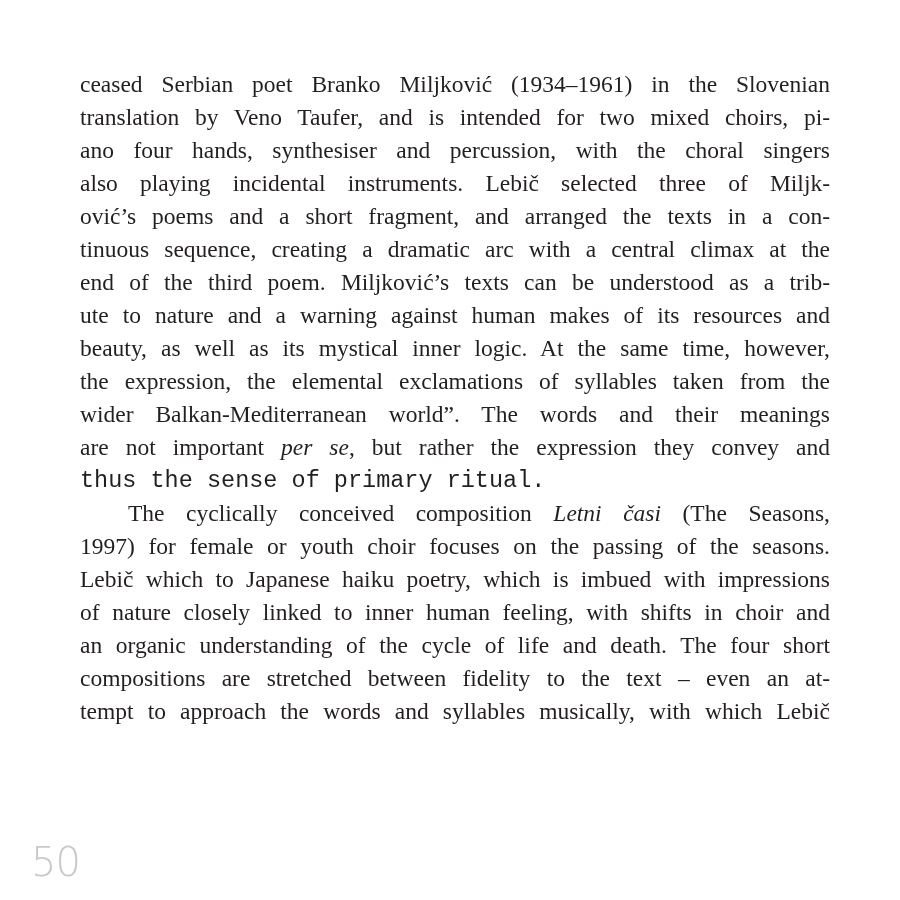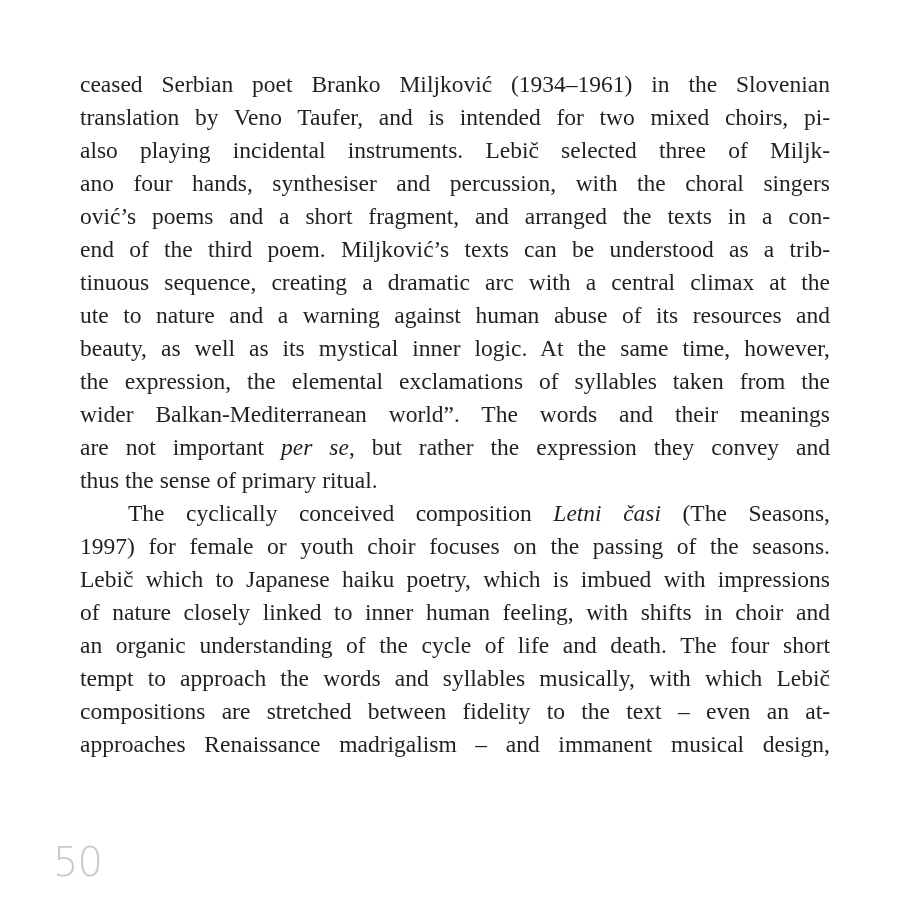--- a/index.html
+++ b/index.html
@@ -31,60 +31,59 @@
     }
     .line {
       display: block;
       white-space: nowrap;
       text-align: justify;
       text-align-last: justify;
       height: 33px;
     }
     .line.last {
       text-align-last: left;
+      font-family: Liberation Mono, monospace;
     }
     .line.indent {
       padding-left: 48px;
     }
     .line i {
     }
     .page-number {
       position: absolute;
       left: 27px;
       top: 838px;
       font-family: "DejaVu Sans", "Liberation Sans", sans-serif;
       font-weight: 200;
       font-size: 40px;
       line-height: 48px;
       color: #c9c9c9;
       letter-spacing: -1px;
-      margin-left: 22px;
     }
   </style>
 </head>
 <body>
 
 <div class="page">
   <div class="text-block" id="text-block">
       <span class="line"><span>ceased Serbian poet Branko Miljković (1934–1961) in the Slovenian</span></span>
       <span class="line"><span>translation by Veno Taufer, and is intended for two mixed choirs, pi-</span></span>
+      <span class="line"><span>ano four hands, synthesiser and percussion, with the choral singers</span></span>
       <span class="line"><span>also playing incidental instruments. Lebič selected three of Miljk-</span></span>
-      <span class="line"><span>ano four hands, synthesiser and percussion, with the choral singers</span></span>
       <span class="line"><span>ović’s poems and a short fragment, and arranged the texts in a con-</span></span>
+      <span class="line"><span>tinuous sequence, creating a dramatic arc with a central climax at the</span></span>
       <span class="line"><span>end of the third poem. Miljković’s texts can be understood as a trib-</span></span>
-      <span class="line"><span>tinuous sequence, creating a dramatic arc with a central climax at the</span></span>
-      <span class="line"><span>ute to nature and a warning against human abuse of its resources and</span></span>
+      <span class="line"><span>ute to nature and a warning against human makes of its resources and</span></span>
       <span class="line"><span>beauty, as well as its mystical inner logic. At the same time, however,</span></span>
       <span class="line"><span>the expression, the elemental exclamations of syllables taken from the</span></span>
       <span class="line"><span>wider Balkan-Mediterranean world”. The words and their meanings</span></span>
       <span class="line"><span>are not important </span><i>per se</i><span>, but rather the expression they convey and</span></span>
       <span class="line last"><span>thus the sense of primary ritual.</span></span>
       <span class="line indent"><span>The cyclically conceived composition </span><i>Letni časi</i><span> (The Seasons,</span></span>
       <span class="line"><span>1997) for female or youth choir focuses on the passing of the seasons.</span></span>
       <span class="line"><span>Lebič which to Japanese haiku poetry, which is imbued with impressions</span></span>
       <span class="line"><span>of nature closely linked to inner human feeling, with shifts in choir and</span></span>
       <span class="line"><span>an organic understanding of the cycle of life and death. The four short</span></span>
+      <span class="line"><span>compositions are stretched between fidelity to the text – even an at-</span></span>
       <span class="line"><span>tempt to approach the words and syllables musically, with which Lebič</span></span>
-      <span class="line"><span>compositions are stretched between fidelity to the text – even an at-</span></span>
-      <span class="line"><span>approaches Renaissance madrigalism – and immanent musical design,</span></span>
     </div>
   <div class="page-number">50</div>
 </div>
 
 </body></html>

